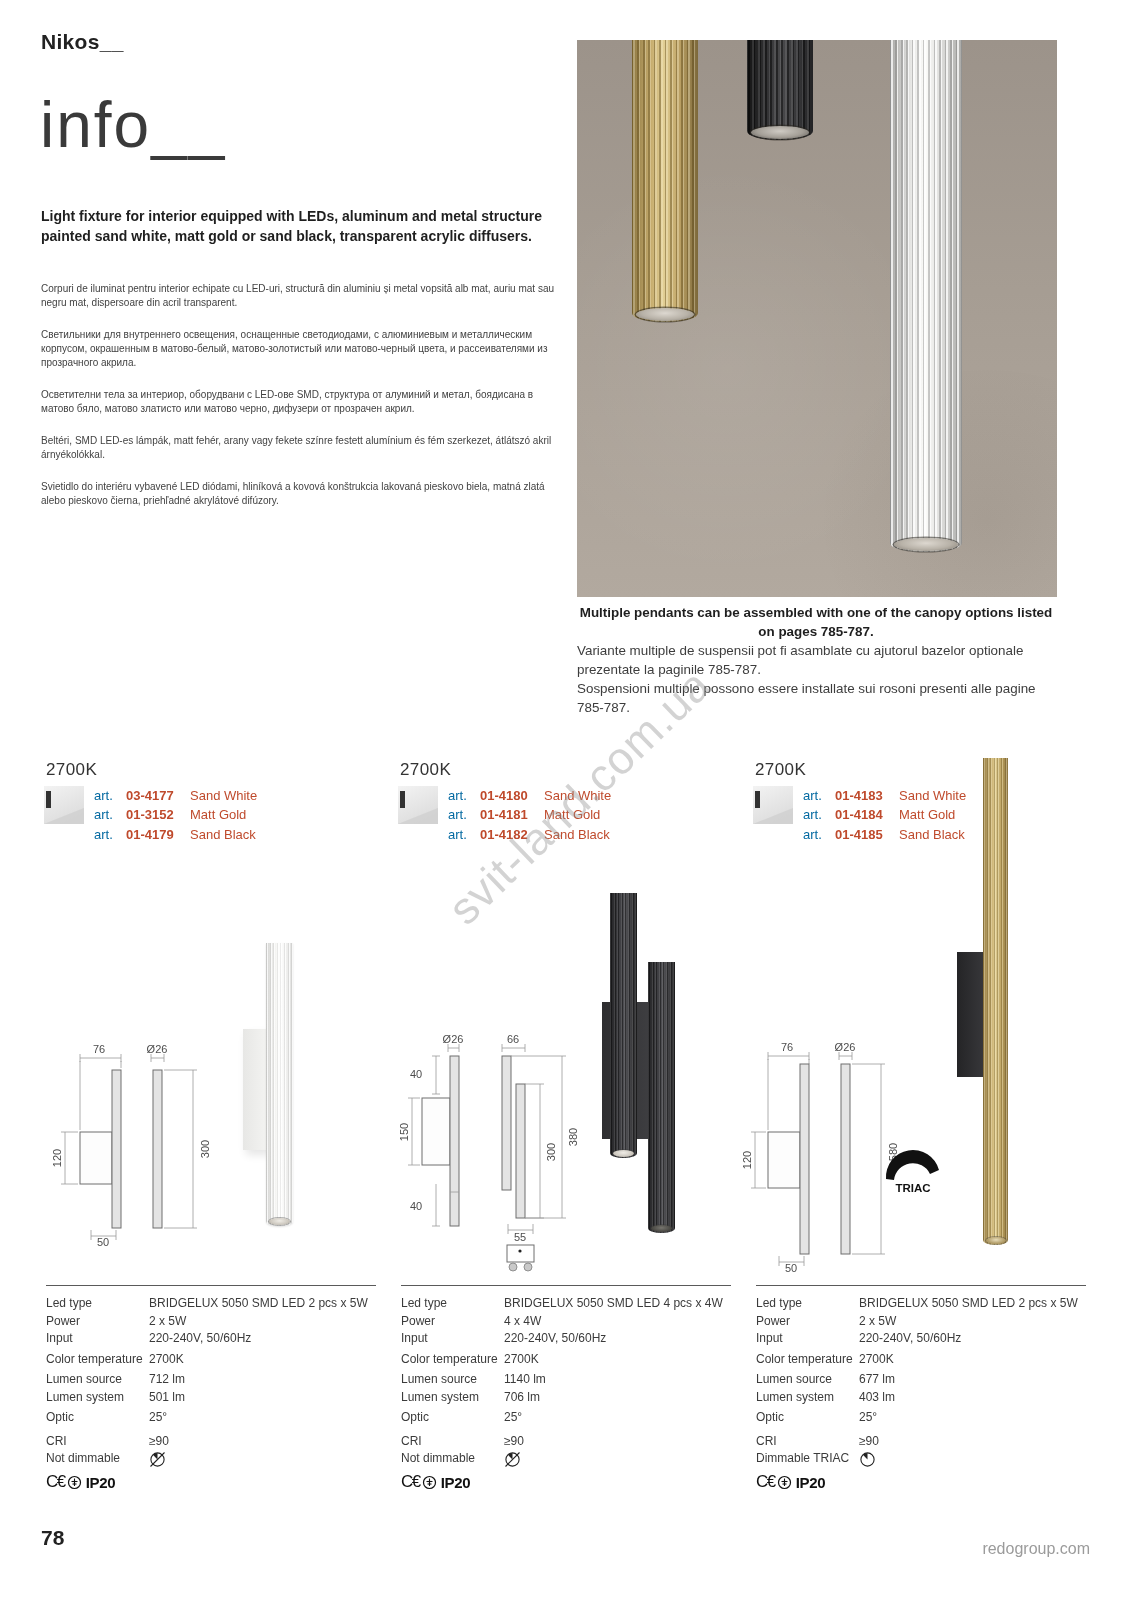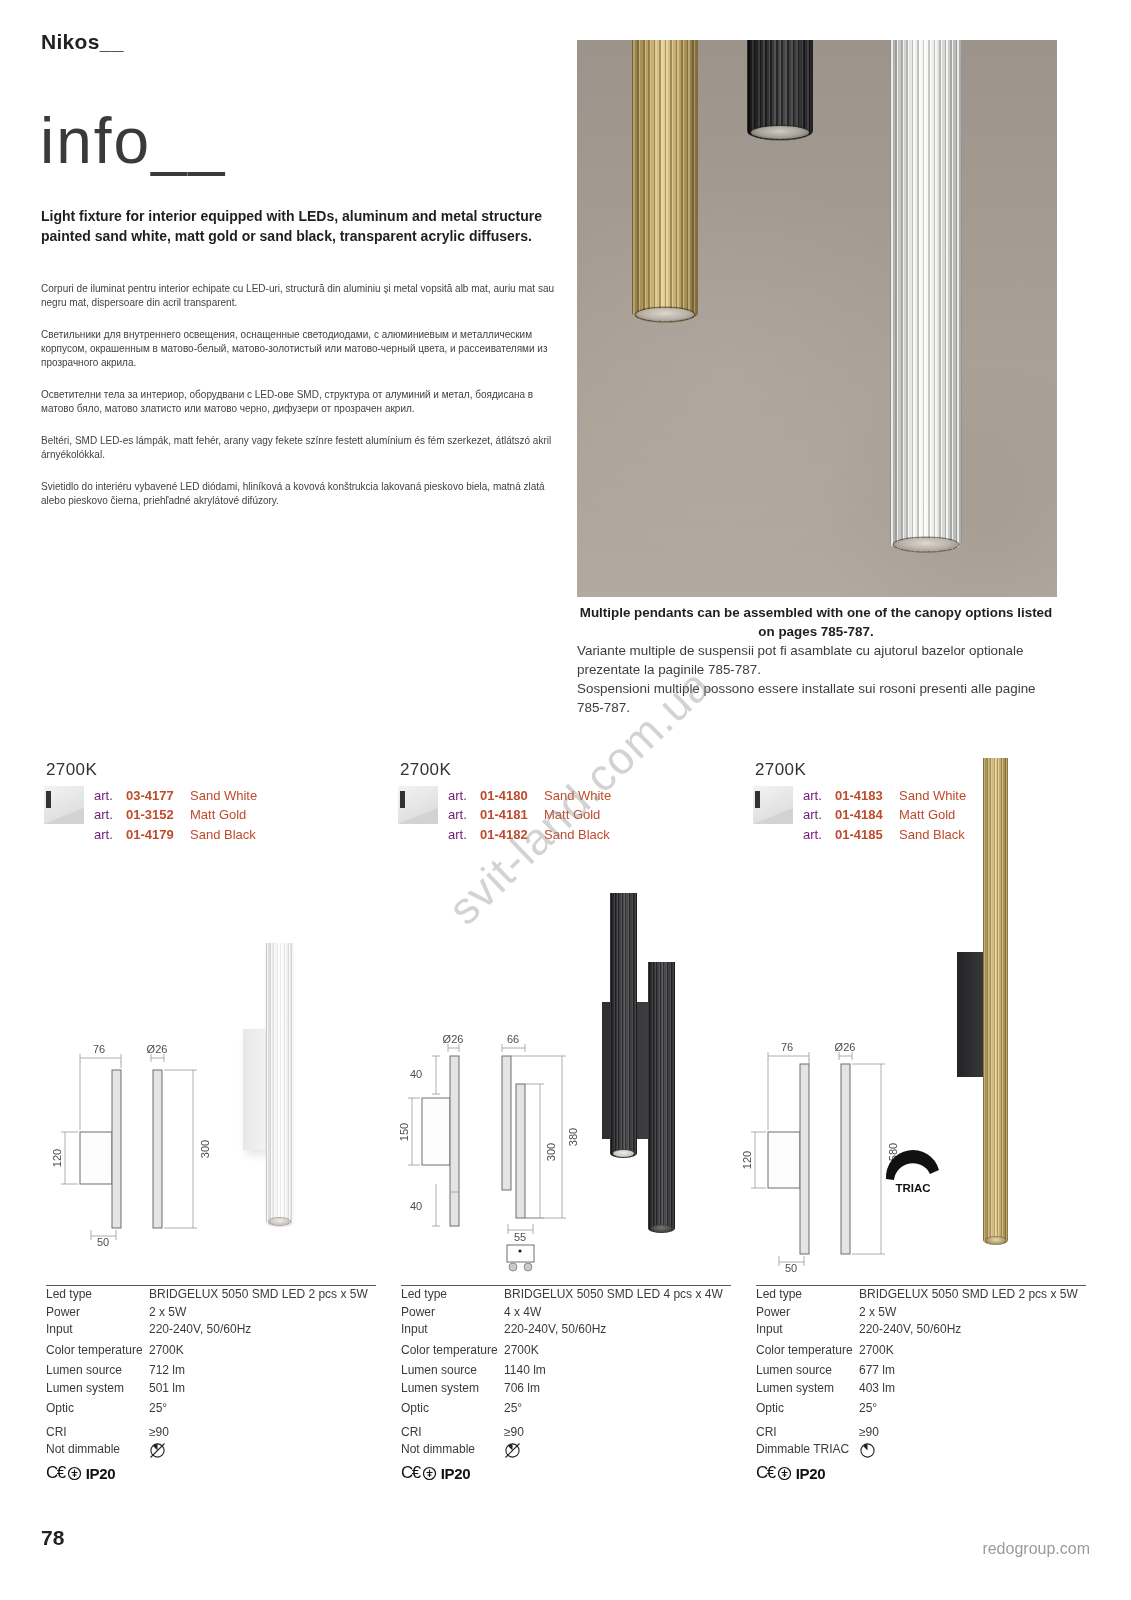--- a/index.html
+++ b/index.html
@@ -1,20 +1,20 @@
 <!DOCTYPE html>
 <html><head>
 <meta charset="utf-8">
 <style>
   html,body{margin:0;padding:0;background:#fff;}
   #page{position:relative;width:1131px;height:1600px;background:#fff;overflow:hidden;
         font-family:"Liberation Sans",sans-serif;color:#333;}
   
   .brand{position:absolute;left:41px;top:30px;font-size:21px;font-weight:bold;color:#222;letter-spacing:.3px;}
-  .title{position:absolute;left:40px;top:104px;font-size:64px;font-weight:100;color:#3a3a3a;letter-spacing:2px;}
+  .title{position:absolute;left:40px;top:88px;font-size:64px;font-weight:100;color:#3a3a3a;letter-spacing:2px;}
   
   .lead{position:absolute;left:41px;top:206px;width:515px;font-size:14px;line-height:1.45;font-weight:bold;color:#1f1f1f;}
   .paras{position:absolute;left:41px;top:282px;width:522px;}
   .paras p{margin:0 0 18px 0;font-size:10px;line-height:1.4;color:#424242;}
   
   .hero{position:absolute;left:577px;top:40px;width:480px;height:557px;overflow:hidden;
         background:linear-gradient(180deg,#9c938a 0%,#a69d93 45%,#b2a99f 100%);}
   .hero .spot1{position:absolute;left:-60px;top:120px;width:420px;height:420px;border-radius:50%;
         background:radial-gradient(circle,rgba(255,255,255,.07),rgba(0,0,0,0) 70%);}
   .hero .spot2{position:absolute;left:220px;top:330px;width:380px;height:300px;border-radius:50%;
@@ -39,21 +39,21 @@
   .watermark{position:absolute;left:340px;top:622px;width:480px;height:350px;display:flex;align-items:center;justify-content:center;
        z-index:40;pointer-events:none;}
   .watermark span{transform:rotate(-44deg);font-size:45px;color:rgba(145,145,145,.40);white-space:nowrap;letter-spacing:1px;}
   
   .temp{position:absolute;font-size:17px;color:#333;letter-spacing:.4px;}
   .app-icon{position:absolute;width:40px;height:38px;background:linear-gradient(155deg,#f3f3f3 0%,#e4e4e4 55%,#d8d8d8 100%);}
   .app-icon .wall-dark{position:absolute;left:2px;top:5px;width:5px;height:17px;background:#323232;}
   .app-icon .floor-wedge{position:absolute;left:0;bottom:0;width:100%;height:16px;
        background:#cfcfcf;clip-path:polygon(0 100%,100% 0,100% 100%);opacity:.8;}
   .art-rows{position:absolute;font-size:13px;line-height:19.3px;}
-  .art-row .art-lbl{display:inline-block;width:32px;color:#701a75;}
+  .art-row .art-lbl{display:inline-block;width:32px;color:#0369a1;}
   .art-row .art-code{display:inline-block;width:64px;font-weight:bold;color:#bf4a2c;}
   .art-row .art-fin{color:#bf4a2c;}
   
   .p-tube{position:absolute;border-radius:0 0 45% 45% / 0 0 5px 5px;z-index:2;}
   .p-bracket{position:absolute;z-index:1;}
   .pw-tube{background:repeating-linear-gradient(90deg,rgba(120,120,120,.14) 0 1px,rgba(255,255,255,.8) 1px 2px,rgba(0,0,0,0) 2px 3.6px),
      linear-gradient(90deg,#d4d4d2,#f7f7f5 38%,#ffffff 55%,#dededc 100%);box-shadow:0 1px 2px rgba(0,0,0,.12);}
   .pw-bracket{background:linear-gradient(90deg,#e7e7e5,#f4f4f2);box-shadow:3px 5px 9px rgba(0,0,0,.10);}
   .pb-tube{background:repeating-linear-gradient(90deg,rgba(255,255,255,.09) 0 1px,rgba(0,0,0,.4) 1px 2px,rgba(0,0,0,0) 2px 3.6px),
      linear-gradient(90deg,#232325,#46464a 45%,#535357 55%,#2c2c2e 100%);}
@@ -67,21 +67,21 @@
   .dim-svg{position:absolute;}
   .dim-svg .bar{fill:#e4e4e4;stroke:#6e6e6e;stroke-width:1;}
   .dim-svg .bracket{fill:#fdfdfd;stroke:#6e6e6e;stroke-width:1;}
   .dim-svg .dim{stroke:#9b9b9b;stroke-width:.8;fill:none;}
   .dim-svg text{font-family:"Liberation Sans",sans-serif;font-size:11px;fill:#4d4d4d;}
   .dim-svg .canopy{fill:#fff;stroke:#6e6e6e;stroke-width:1;}
   .dim-svg .wheel{fill:#c9c9c9;stroke:#7d7d7d;stroke-width:.8;}
   .triac-svg{position:absolute;}
   .triac-svg text{font-family:"Liberation Sans",sans-serif;font-size:11.5px;font-weight:bold;fill:#111;}
   
-  .spec{position:absolute;width:330px;border-top:1px solid #5a5a5a;}
+  .spec{position:absolute;width:330px;border-top:1px solid #5a5a5a;padding-top:9px;}
   .spec-row{display:flex;font-size:12px;color:#3b3b3b;line-height:17.5px;}
   .spec-row .lbl{width:103px;flex:none;}
   .spec-row.gap-sm{margin-top:3px;}
   .spec-row.gap-md{margin-top:6px;}
   .dim-icon{margin-top:1px;}
   .certs{display:flex;align-items:center;margin-top:4px;gap:2px;}
   .ce-mark{font-size:17px;letter-spacing:-1.5px;color:#111;}
   .ip-mark{font-size:15px;font-weight:bold;color:#111;letter-spacing:-.3px;margin-left:2px;}
   
   .page-num{position:absolute;left:41px;top:1526px;font-size:21px;font-weight:bold;color:#222;}

